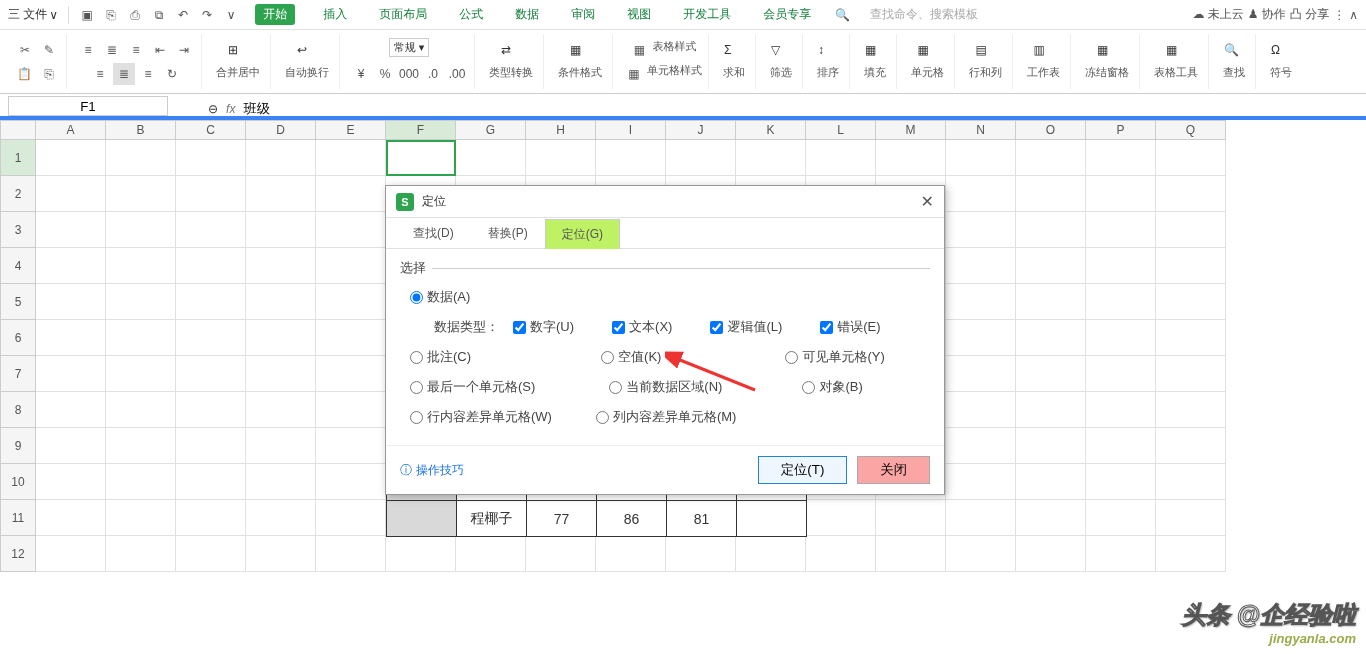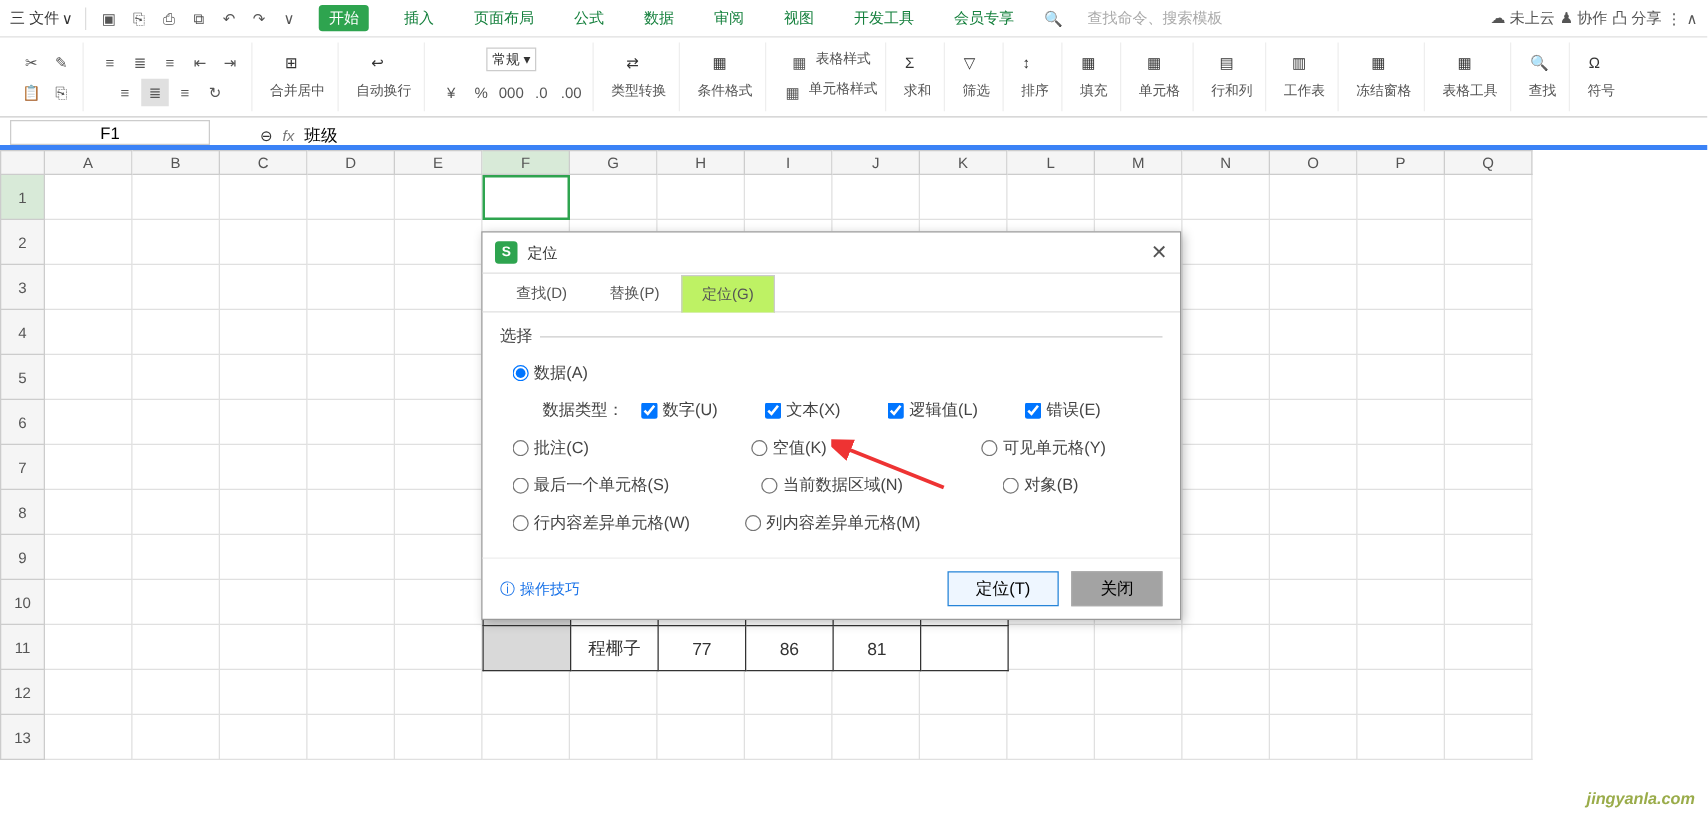--- a/index.html
+++ b/index.html
@@ -56,21 +56,21 @@
 .dlg-body { padding: 10px 14px 8px 14px; font-size: 13px; color: #444; }
 .dlg-body .sect-lbl { display: flex; align-items: center; gap: 6px; margin-bottom: 10px; }
 .dlg-body .sect-lbl .line { flex: 1; height: 1px; background: #ccc; }
 .opts { padding-left: 10px; }
 .opt-row { display: flex; align-items: center; gap: 14px; margin-bottom: 10px; min-height: 20px; }
 .opt-row label { display: flex; align-items: center; gap: 4px; cursor: pointer; }
 .indent { margin-left: 24px; }
 .dlg-foot { display: flex; align-items: center; padding: 10px 14px; border-top: 1px solid #eee; }
 .dlg-link { color: #1a73e8; cursor: pointer; display: flex; align-items: center; gap: 4px; }
 .dlg-btns { margin-left: auto; display: flex; gap: 10px; }
-.btn { padding: 4px 22px; border: 1px solid #aaa; background: #a3a3a3; cursor: pointer; }
+.btn { padding: 4px 22px; border: 1px solid #aaa; background: #fca5a5; cursor: pointer; }
 .btn.primary { border-color: #2684d8; background: #eef6ff; }
 .arrow { position: absolute; left: 665px; top: 350px; pointer-events: none; z-index: 101; }
 
 .watermark { position: absolute; right: 10px; bottom: 8px; text-align: right; z-index: 50; }
 .watermark .line1 { font-size: 24px; font-weight: bold; color: #fff; -webkit-text-stroke: 1px #555; text-shadow: 1px 1px 2px rgba(0,0,0,0.4); font-style: italic; }
 .watermark .line2 { font-size: 13px; color: #9aac4a; font-style: italic; font-weight: bold; }
 </style>
 </head>
 <body>
 
@@ -493,40 +493,20 @@
         <div class="cell"></div>
         <div class="cell"></div>
         <div class="cell"></div>
         <div class="cell"></div>
         <div class="cell"></div>
         <div class="cell"></div>
         <div class="cell"></div>
       </div>
       <div class="row-r">
         <div class="row-h">12</div>
-        <div class="cell"></div>
-        <div class="cell"></div>
-        <div class="cell"></div>
-        <div class="cell"></div>
-        <div class="cell"></div>
-        <div class="cell"></div>
-        <div class="cell"></div>
-        <div class="cell"></div>
-        <div class="cell"></div>
-        <div class="cell"></div>
-        <div class="cell"></div>
-        <div class="cell"></div>
-        <div class="cell"></div>
-        <div class="cell"></div>
-        <div class="cell"></div>
-        <div class="cell"></div>
-        <div class="cell"></div>
-      </div>
-      <div class="row-r">
-        <div class="row-h">13</div>
         <div class="cell"></div>
         <div class="cell"></div>
         <div class="cell"></div>
         <div class="cell"></div>
         <div class="cell"></div>
         <div class="cell"></div>
         <div class="cell"></div>
         <div class="cell"></div>
         <div class="cell"></div>
         <div class="cell"></div>
@@ -668,14 +648,15 @@
 <svg class="arrow" width="100" height="50">
   <defs>
       <marker id="ah" markerWidth="10" markerHeight="10" refX="2" refY="3" orient="auto">
         <path d="M0,0 L0,6 L8,3 z" fill="#e33"></path>
       </marker>
     </defs>
   <line x1="90" y1="40" x2="10" y2="8" stroke="#e33" stroke-width="3" marker-end="url(#ah)"></line>
 </svg>
 
 <div class="watermark">
+  <div class="line1">头条 @企经验啦</div>
   <div class="line2">jingyanla.com</div>
 </div>
 
 </body></html>

